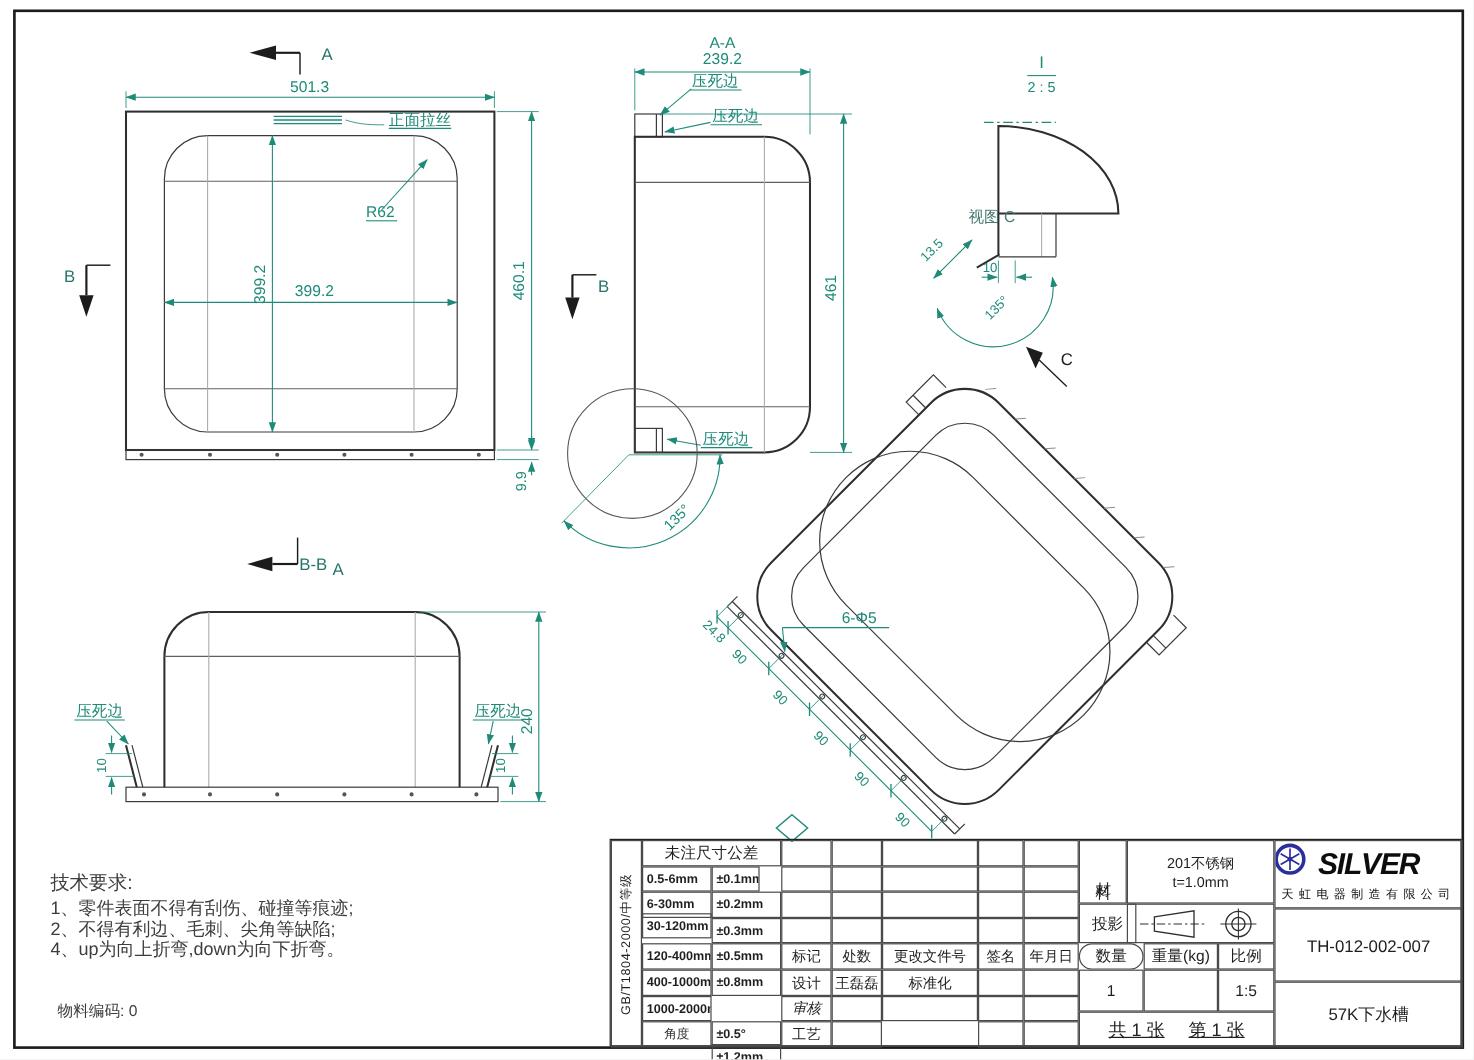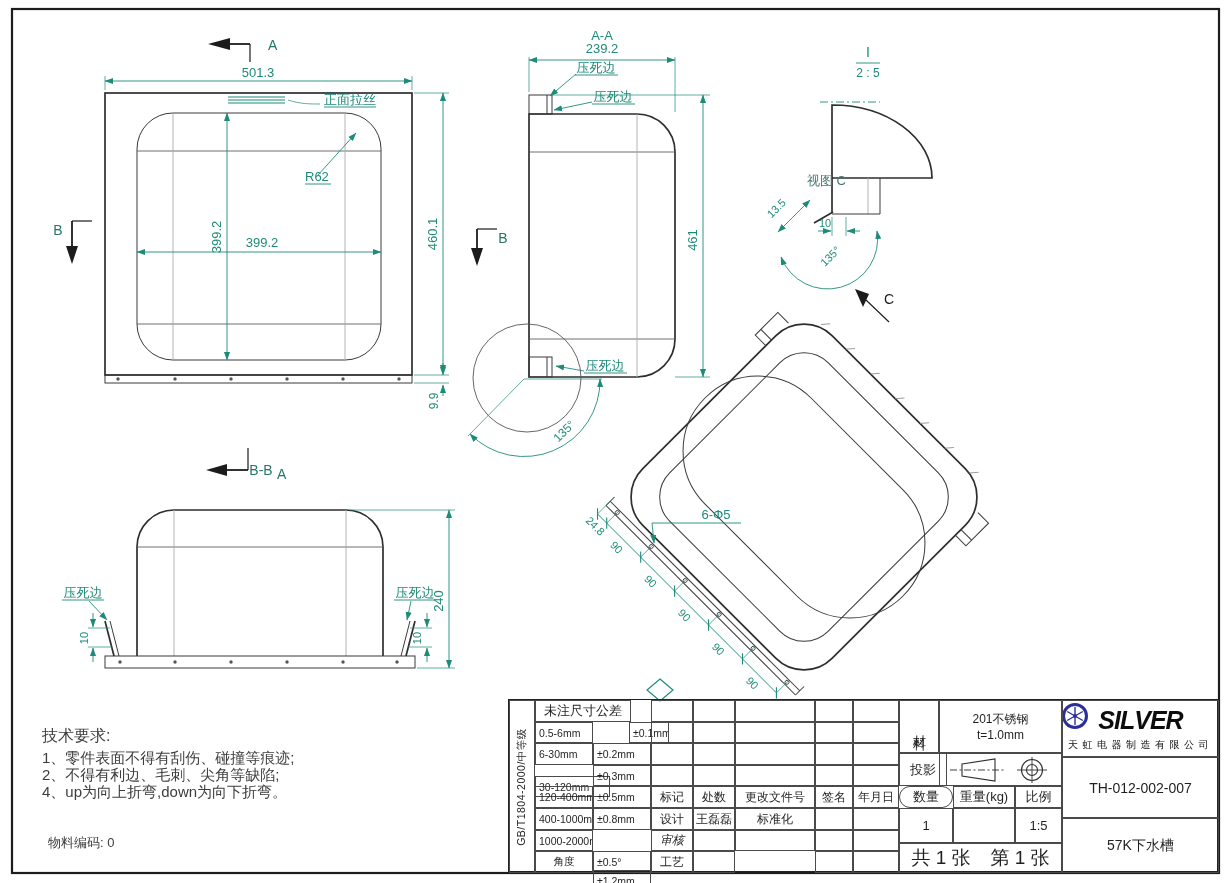--- a/index.html
+++ b/index.html
@@ -20,29 +20,29 @@
   
   .tech{position:absolute;left:42px;top:726px;width:440px;color:#3d3d3d;}
   .tech .t{font-size:16px;margin-bottom:2px;}
   .tech .i{font-size:15px;line-height:17px;}
   .matcode{position:absolute;left:48px;top:834px;font-size:13px;color:#3d3d3d;}
   
   #tb{position:absolute;left:508px;top:699px;width:710px;height:173px;
       border:1.6px solid #222;box-sizing:border-box;font-size:12px;color:#1f1f1f;}
   .c{position:absolute;border:0.8px solid #4a4a4a;box-sizing:border-box;display:flex;
      align-items:center;justify-content:center;overflow:hidden;white-space:nowrap;background:transparent;}
-  .lft{justify-content:flex-start;padding-left:3px;}
+  .lft{justify-content:flex-start;padding-left:3px;font-weight:bold;}
   .f10{font-size:10.5px;} .f13{font-size:13px;} .f14{font-size:14px;}
   .vert{transform:rotate(-90deg);white-space:nowrap;font-size:10.5px;letter-spacing:0.5px;}
   .vcjk{writing-mode:vertical-rl;letter-spacing:3px;font-size:13px;}
   .logo-wrap{display:flex;flex-direction:column;align-items:center;justify-content:center;width:100%;}
   .logo-row{display:flex;align-items:center;}
   .logo-txt{font-size:25px;font-weight:900;font-style:italic;letter-spacing:-1px;color:#0d0d0d;}
   .co-name{font-size:10px;letter-spacing:4.5px;margin-top:3px;color:#111;}
-  .sheets{display:flex;gap:20px;font-size:19px;}
+  .sheets{display:flex;gap:20px;font-size:15px;text-decoration:underline;}
 </style>
 </head>
 <body>
 
 <div id="stage">
 
 <svg width="1228" height="883" viewBox="0 0 1228 883">
   <defs>
     <marker id="arw" viewBox="0 0 10 10" refX="9" refY="5" markerWidth="10" markerHeight="10" orient="auto-start-reverse">
       <path d="M0,1.6 L9.5,5 L0,8.4 z" fill="#1e8b79"></path>
@@ -313,27 +313,27 @@
 <div class="matcode">
   <span>物料编码:</span>
   <span>0</span>
 </div>
 
 <div id="tb">
 
   <div class="c" style="left:0;top:0;width:26px;height:173px;">
     <span class="vert">GB/T1804-2000/中等级</span>
   </div>
-  <div class="c f13" style="left:26px;top:0;width:96px;height:22px;">未注尺寸公差</div>
+  <div class="c f13" style="left:26px;top:0;width:116px;height:22px;">未注尺寸公差</div>
 
   <div class="c f10 lft" style="left:26px;top:22px;width:58px;height:21px;">0.5-6mm</div>
-  <div class="c f10 lft" style="left:84px;top:22px;width:40px;height:21px;margin-left:36px;">±0.1mm</div>
+  <div class="c f10 lft" style="left:84px;top:22px;width:40px;height:21px;">±0.1mm</div>
   <div class="c f10 lft" style="left:26px;top:43px;width:58px;height:22px;">6-30mm</div>
   <div class="c f10 lft" style="left:84px;top:43px;width:58px;height:22px;">±0.2mm</div>
-  <div class="c f10 lft" style="left:26px;top:76px;width:75px;height:21px;text-align:right;">30-120mm</div>
+  <div class="c f10 lft" style="left:26px;top:61px;width:58px;height:21px;text-align:right;">30-120mm</div>
   <div class="c f10 lft" style="left:84px;top:65px;width:58px;height:21px;">±0.3mm</div>
   <div class="c f10 lft" style="left:26px;top:86px;width:58px;height:22px;">120-400mm</div>
   <div class="c f10 lft" style="left:84px;top:86px;width:58px;height:22px;">±0.5mm</div>
   <div class="c f10 lft" style="left:26px;top:108px;width:58px;height:22px;">400-1000mm</div>
   <div class="c f10 lft" style="left:84px;top:108px;width:58px;height:22px;">±0.8mm</div>
   <div class="c f10 lft" style="left:26px;top:130px;width:58px;height:21px;">1000-2000mm</div>
   <div class="c f10 lft" style="left:84px;top:130px;width:58px;height:21px;margin-top:40px;">±1.2mm</div>
   <div class="c f10" style="left:26px;top:151px;width:58px;height:22px;">角度</div>
   <div class="c f10 lft" style="left:84px;top:151px;width:58px;height:22px;">±0.5°</div>
 

